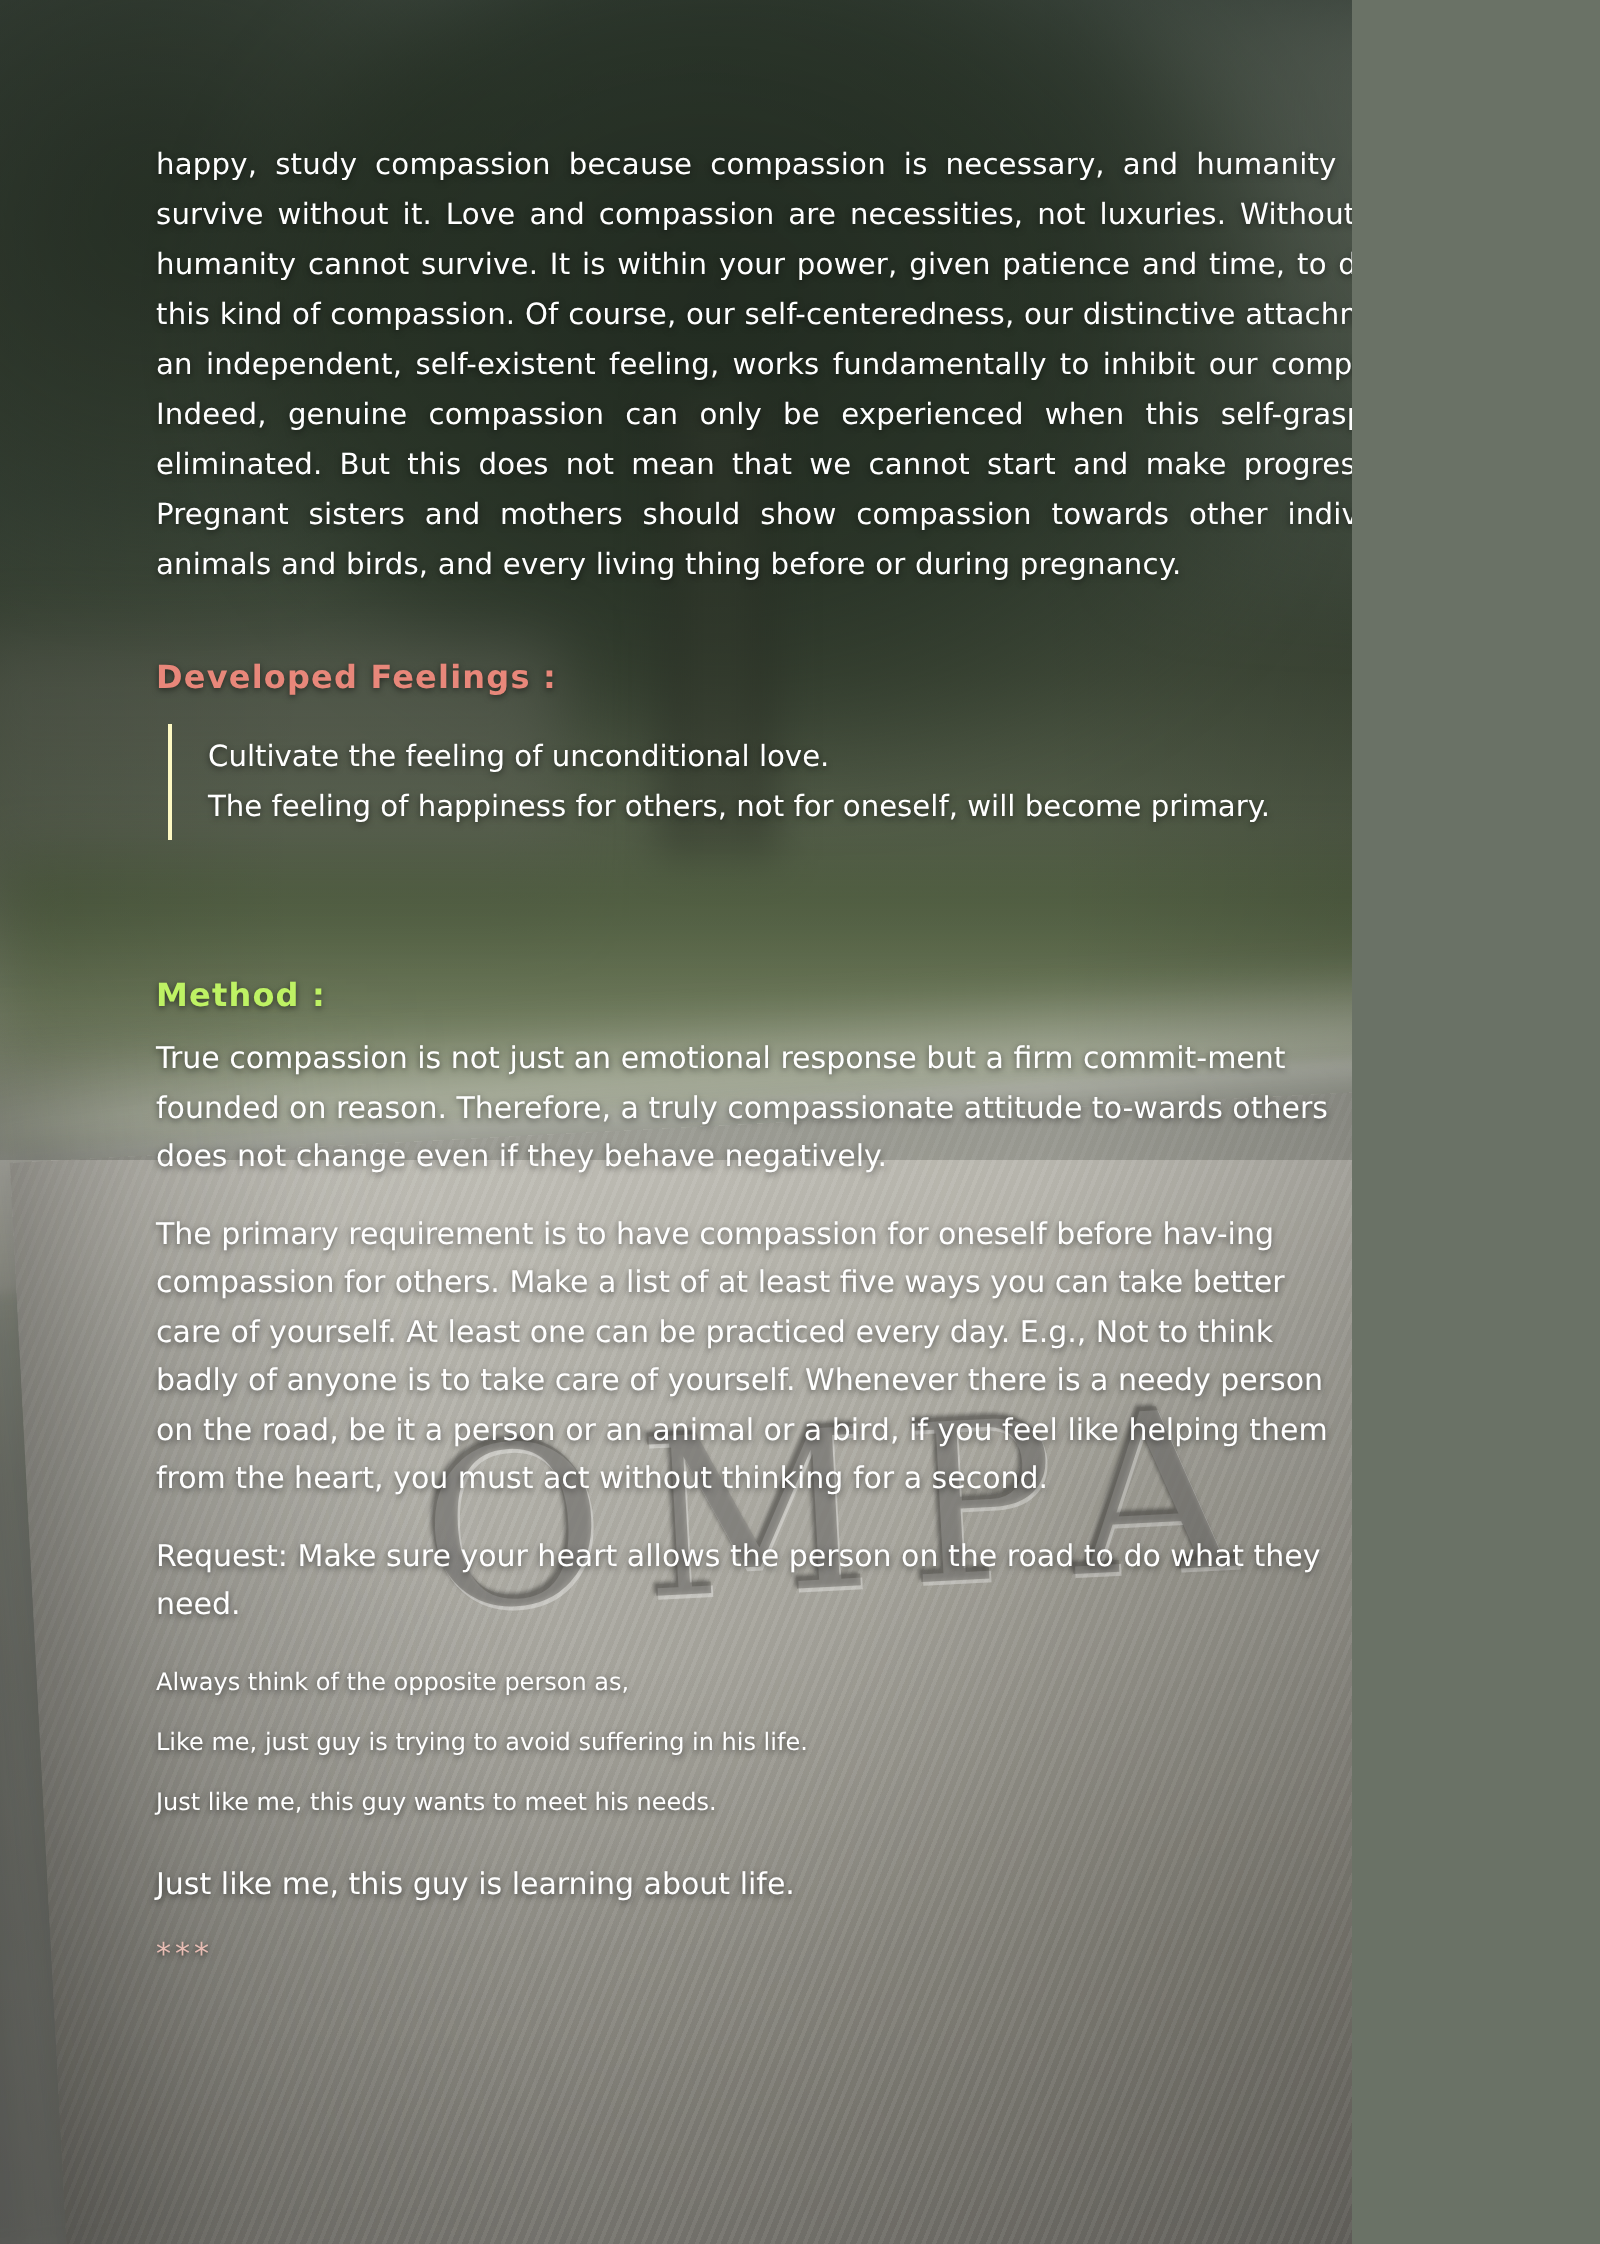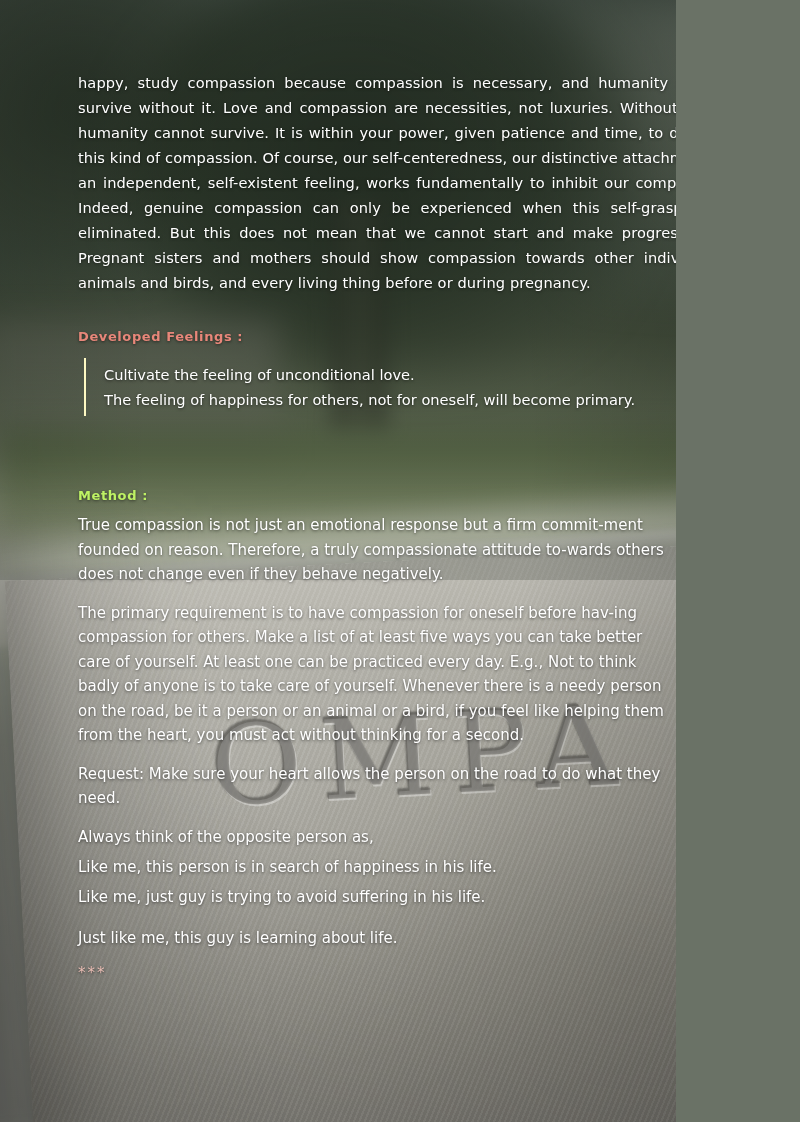--- a/index.html
+++ b/index.html
@@ -182,21 +182,21 @@
     line-height: 25px;
     text-align: justify;
     text-align-last: left;
     font-family: "DejaVu Sans", sans-serif;
     text-shadow: 0 1px 3px rgba(0,0,0,0.55);
     letter-spacing: 0.1px;
   }
 
   h2.heading {
     margin: 34px 0 14px 0;
-    font-size: 13px;
+    font-size: 16px;
     font-weight: bold;
     color: #e8877a;
     letter-spacing: 0.6px;
     text-shadow: 0 1px 3px rgba(0,0,0,0.5);
   }
   h2.heading.method {
     margin: 34px 0 10px 0;
     color: #bef264;
   }
 
@@ -221,21 +221,21 @@
     margin: 0 0 14px 0;
     color: #ffffff;
     font-size: 15px;
     line-height: 24.5px;
     text-align: left;
     text-shadow: 0 1px 3px rgba(0,0,0,0.55);
   }
   .list-lines p {
     margin: 0 0 5px 0;
     color: #ffffff;
-    font-size: 15px;
+    font-size: 12px;
     line-height: 25px;
     text-shadow: 0 1px 3px rgba(0,0,0,0.55);
   }
   .stars {
     margin-top: 14px;
     color: #e8bdb4;
     font-size: 15px;
     letter-spacing: 2px;
     text-shadow: 0 1px 3px rgba(0,0,0,0.5);
   }
@@ -276,22 +276,22 @@
 
     <div class="body-col" style="top:488px;">
       <h2 class="heading method" style="margin-top:0;">Method :</h2>
 
       <p class="para-left">True compassion is not just an emotional response but a firm commit-ment founded on reason. Therefore, a truly compassionate attitude to-wards others does not change even if they behave negatively.</p>
       <p class="para-left">The primary requirement is to have compassion for oneself before hav-ing compassion for others. Make a list of at least five ways you can take better care of yourself. At least one can be practiced every day. E.g., Not to think badly of anyone is to take care of yourself. Whenever there is a needy person on the road, be it a person or an animal or a bird, if you feel like helping them from the heart, you must act without thinking for a second.</p>
       <p class="para-left">Request: Make sure your heart allows the person on the road to do what they need.</p>
 
       <div class="list-lines">
         <p>Always think of the opposite person as,</p>
-        <p>Like me, this person is in search of happiness in his life.</p>
         <p>Like me, just guy is trying to avoid suffering in his life.</p>
+        <p>Just like me, this guy wants to meet his needs.</p>
       </div>
 
       <p class="para-left" style="margin-top:16px;">Just like me, this guy is learning about life.</p>
 
       <div class="stars">***</div>
     </div>
 
   </div>
 </div>
 

